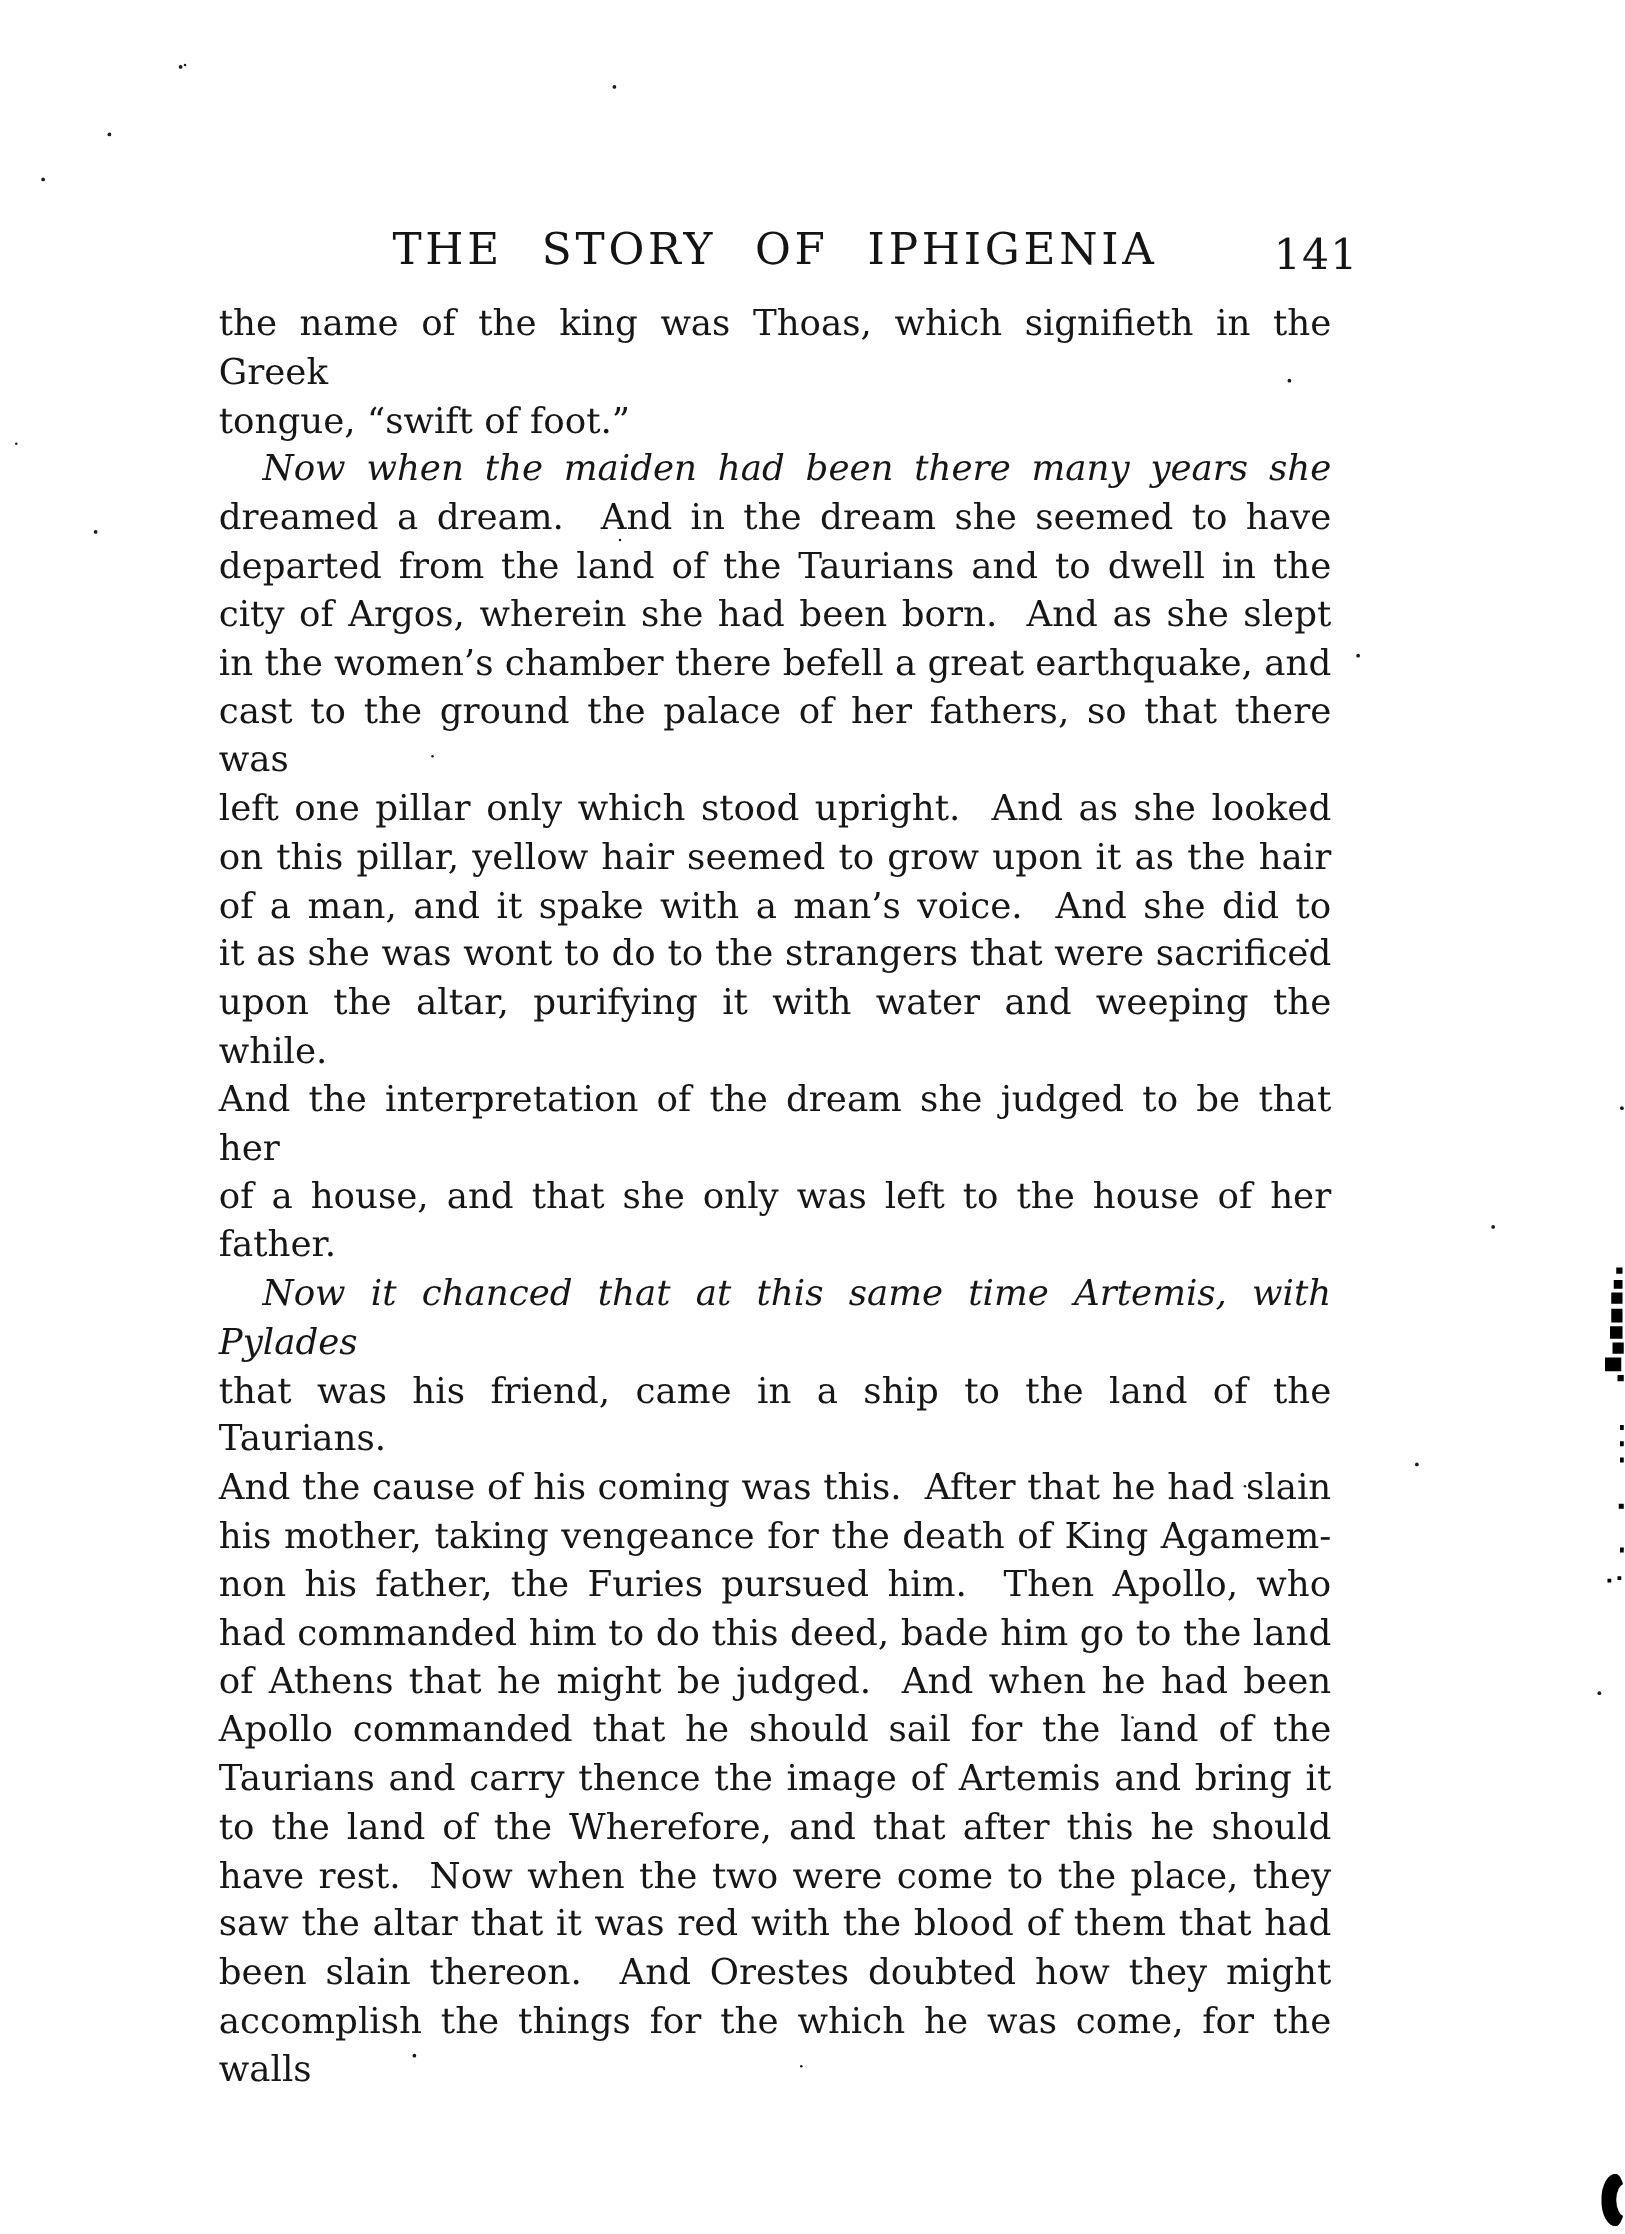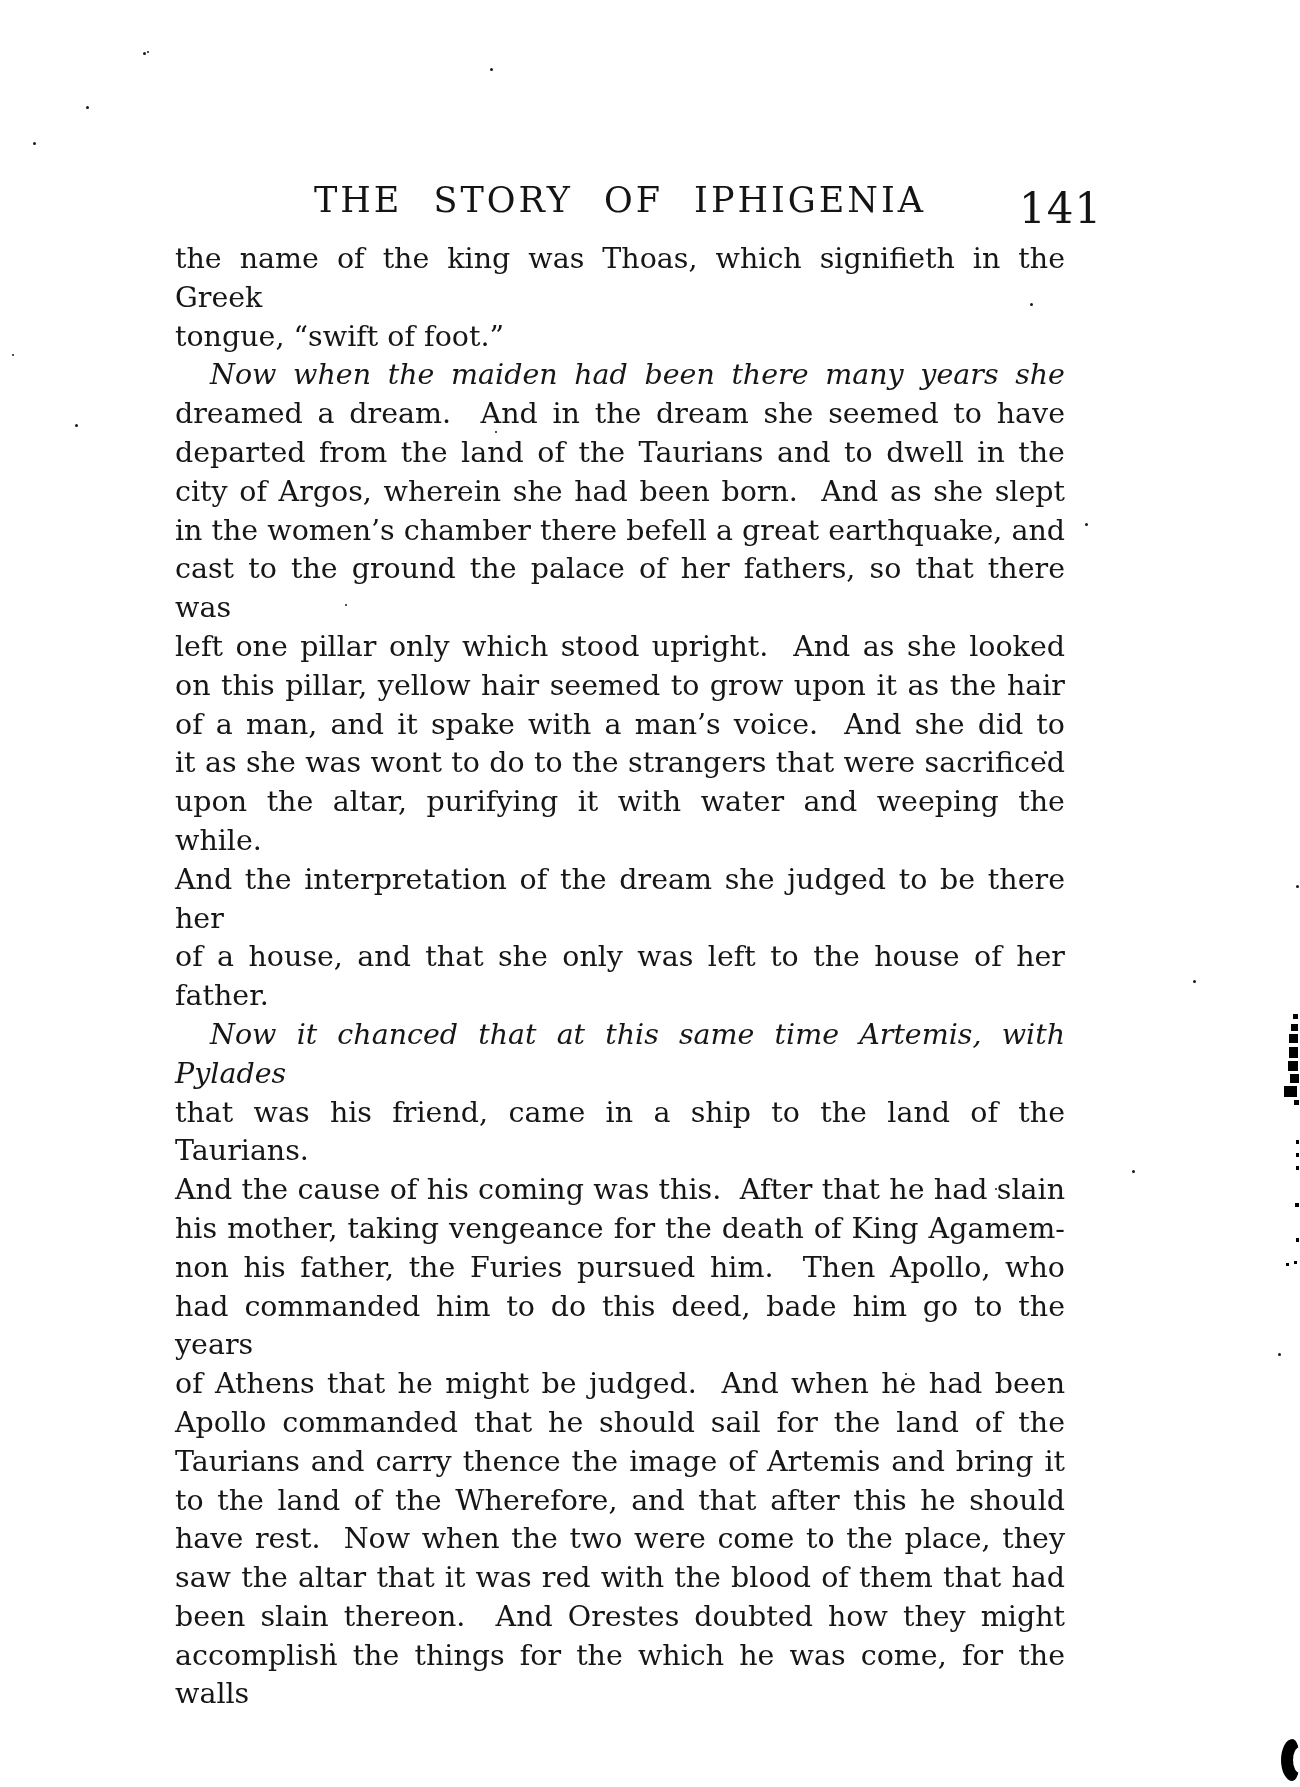--- a/index.html
+++ b/index.html
@@ -23,21 +23,21 @@
     font-size: 35px;
     letter-spacing: 3px;
     word-spacing: 17px;
     white-space: nowrap;
     color: #141414;
   }
   .folio {
     position: absolute;
     top: 184px;
     left: 1019px;
-    font-size: 42px;
+    font-size: 34px;
     letter-spacing: 1px;
     color: #141414;
   }
   .body-text {
     position: absolute;
     top: 240px;
     left: 175px;
     width: 890px;
     font-size: 28.5px;
     line-height: 38.8px;
@@ -98,28 +98,28 @@
       <div class="line">dreamed a dream.&nbsp; And in the dream she seemed to have</div>
       <div class="line">departed from the land of the Taurians and to dwell in the</div>
       <div class="line">city of Argos, wherein she had been born.&nbsp; And as she slept</div>
       <div class="line">in the women’s chamber there befell a great earthquake, and</div>
       <div class="line">cast to the ground the palace of her fathers, so that there was</div>
       <div class="line">left one pillar only which stood upright.&nbsp; And as she looked</div>
       <div class="line">on this pillar, yellow hair seemed to grow upon it as the hair</div>
       <div class="line">of a man, and it spake with a man’s voice.&nbsp; And she did to</div>
       <div class="line">it as she was wont to do to the strangers that were sacrificed</div>
       <div class="line">upon the altar, purifying it with water and weeping the while.</div>
-      <div class="line">And the interpretation of the dream she judged to be there her</div>
+      <div class="line">And the interpretation of the dream she judged to be that her</div>
       <div class="line">of a house, and that she only was left to the house of her father.</div>
       <div class="line indent">Now it chanced that at this same time Artemis, with Pylades</div>
       <div class="line">that was his friend, came in a ship to the land of the Taurians.</div>
       <div class="line">And the cause of his coming was this.&nbsp; After that he had slain</div>
       <div class="line">his mother, taking vengeance for the death of King Agamem-</div>
       <div class="line">non his father, the Furies pursued him.&nbsp; Then Apollo, who</div>
-      <div class="line">had commanded him to do this deed, bade him go to the years</div>
+      <div class="line">had commanded him to do this deed, bade him go to the land</div>
       <div class="line">of Athens that he might be judged.&nbsp; And when he had been</div>
       <div class="line">Apollo commanded that he should sail for the land of the</div>
       <div class="line">Taurians and carry thence the image of Artemis and bring it</div>
       <div class="line">to the land of the Wherefore, and that after this he should</div>
       <div class="line">have rest.&nbsp; Now when the two were come to the place, they</div>
       <div class="line">saw the altar that it was red with the blood of them that had</div>
       <div class="line">been slain thereon.&nbsp; And Orestes doubted how they might</div>
       <div class="line">accomplish the things for the which he was come, for the walls</div>
     </div>
 

